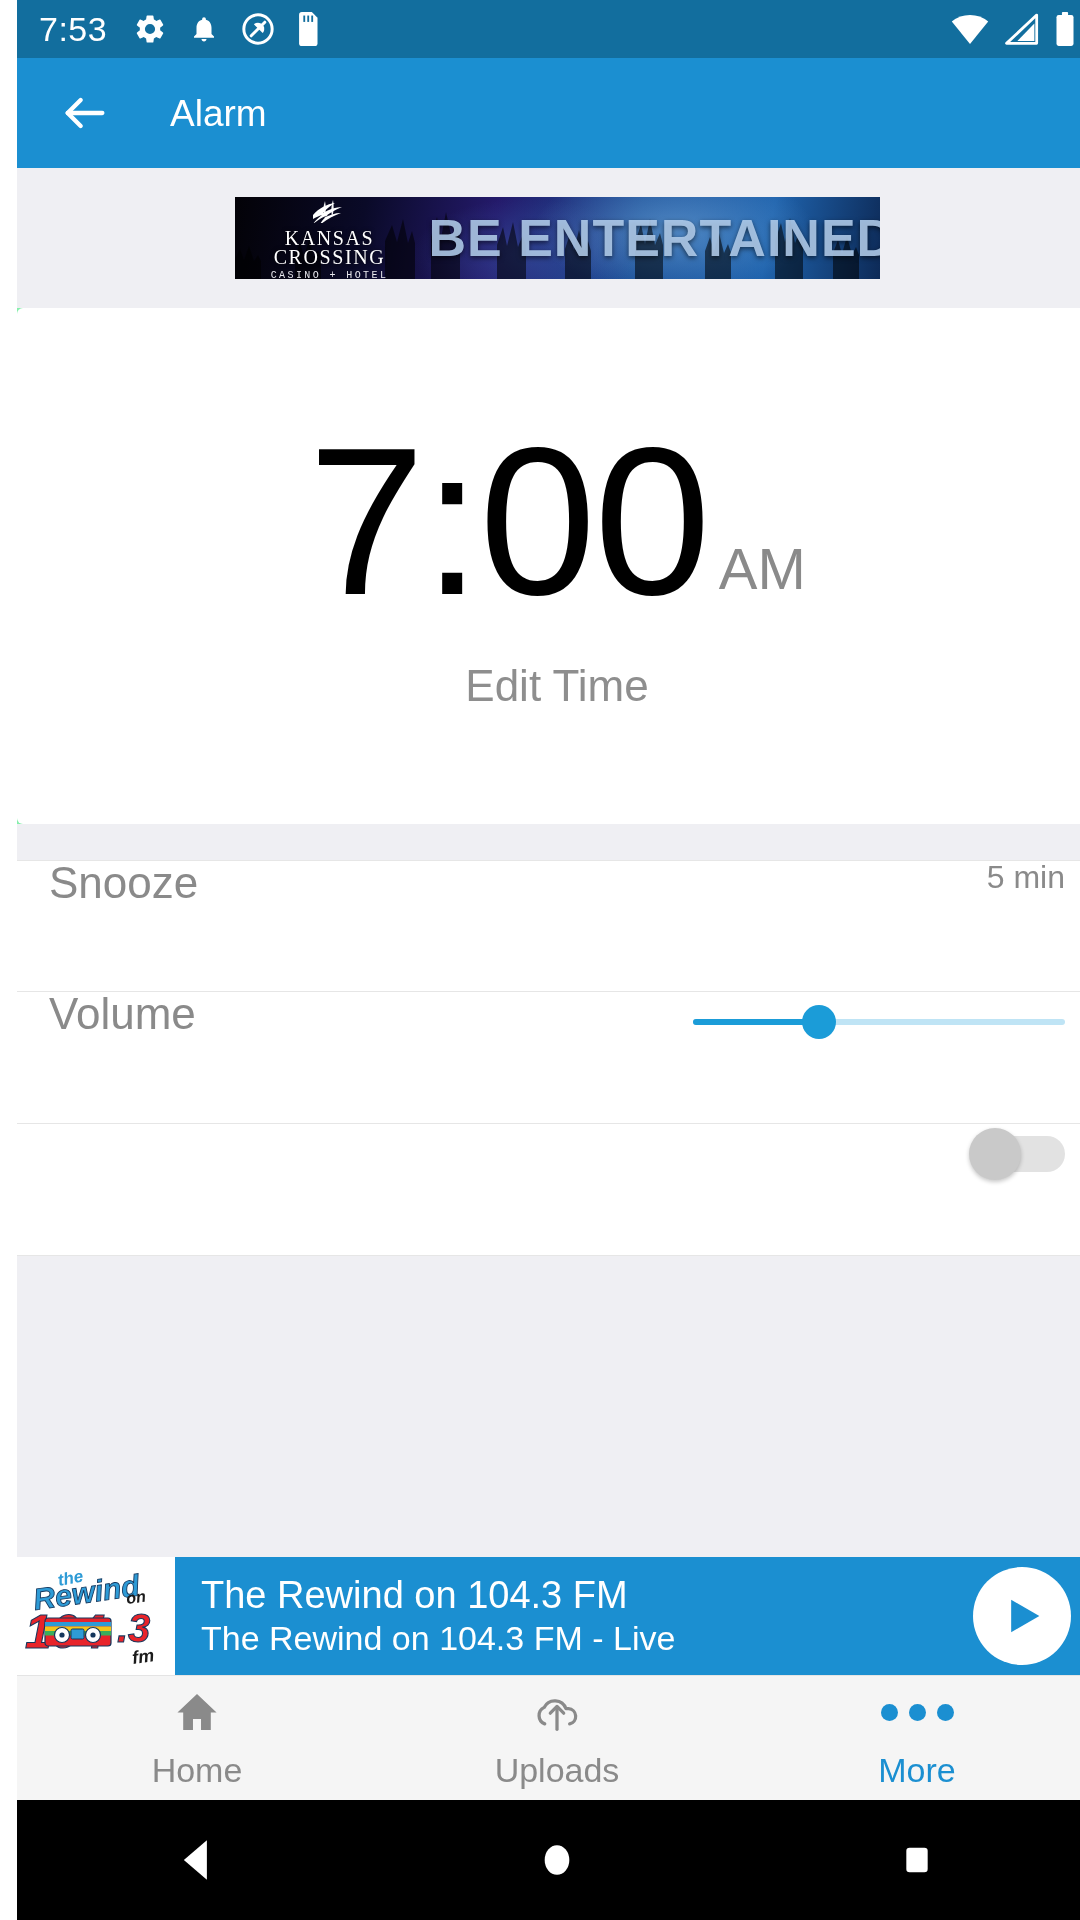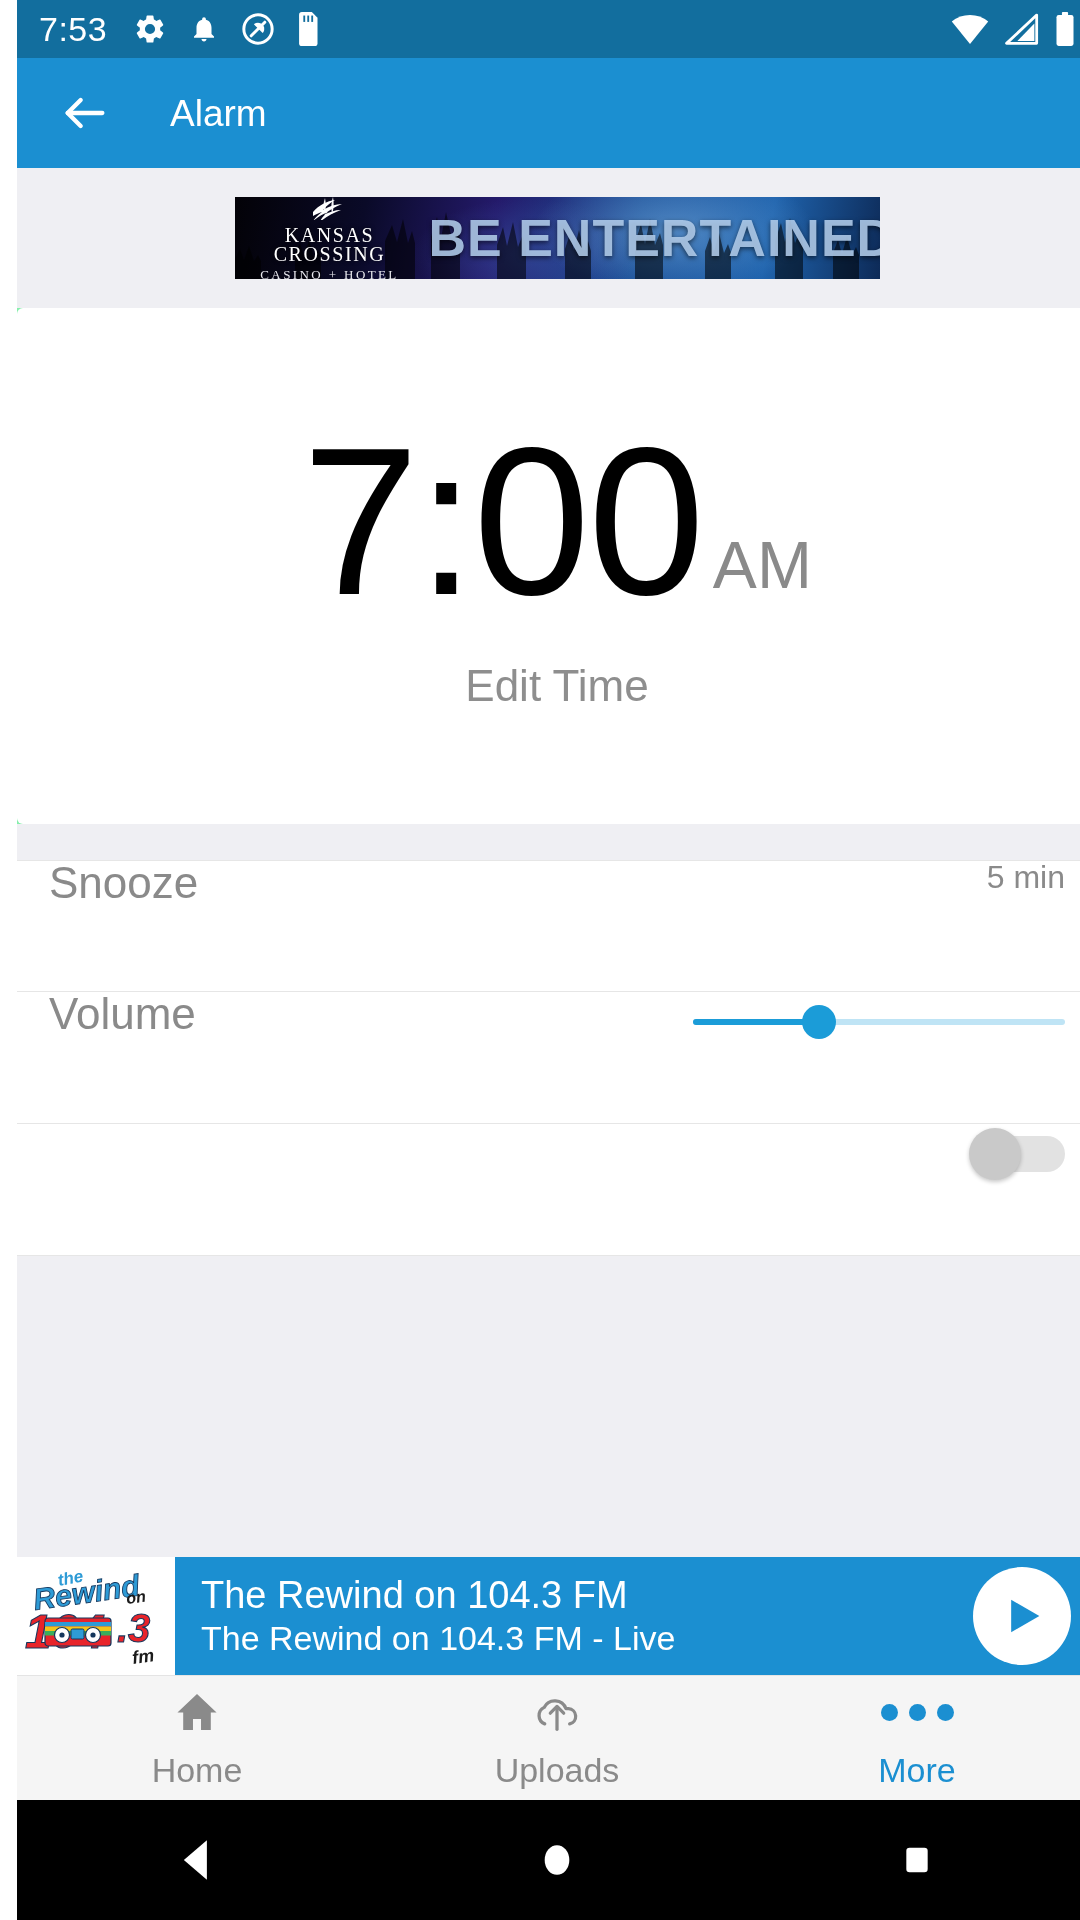--- a/index.html
+++ b/index.html
@@ -123,22 +123,22 @@
   .ad-logo-mark { margin-bottom: 2px; }
   .ad-logo-name {
     font-family: "Liberation Serif", serif;
     font-size: 20px;
     letter-spacing: 1.6px;
     line-height: 19px;
     text-align: center;
     text-shadow: 0 0 4px rgba(0,0,0,0.9);
   }
   .ad-logo-sub {
-    font-family: Liberation Serif, serif;
-    font-size: 13px;
+    font-family: Liberation Mono, monospace;
+    font-size: 10px;
     letter-spacing: 2.4px;
     margin-top: 3px;
     color: #e8e8ee;
   }
   .ad-headline {
     position: relative;
     z-index: 3;
     flex: 1;
     display: flex;
     align-items: center;
@@ -170,21 +170,21 @@
     justify-content: center;
   }
   .time-main {
     font-size: 210px;
     line-height: 0.85;
     color: #000000;
     font-weight: 400;
     letter-spacing: -2px;
   }
   .time-meridiem {
-    font-size: 66px;
+    font-size: 58px;
     color: #8a8a8a;
     margin-left: 10px;
     margin-bottom: 14px;
     line-height: 1;
   }
   .edit-time {
     margin-top: 52px;
     font-size: 44px;
     color: #8e8e8e;
     cursor: pointer;

